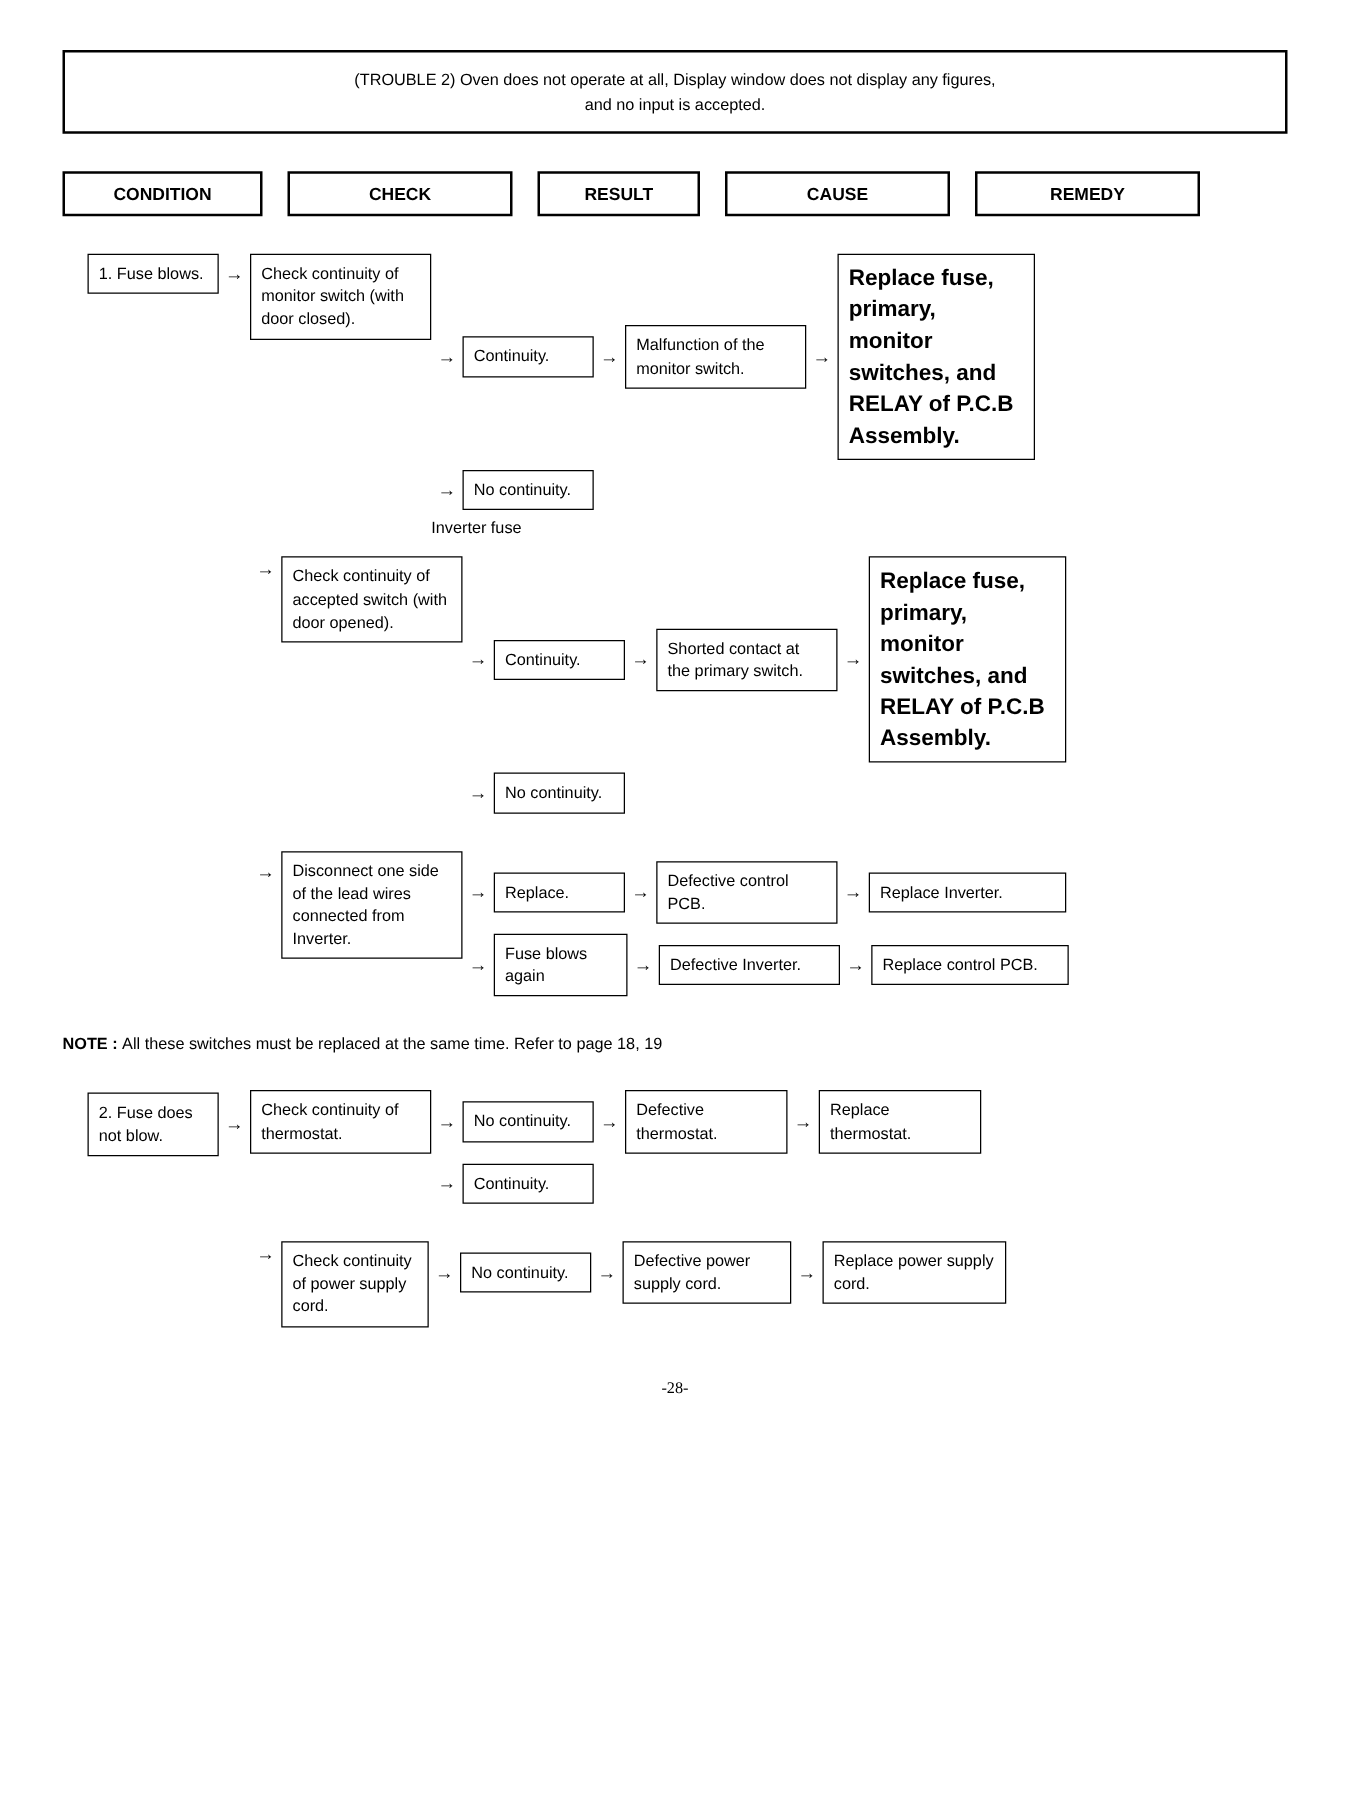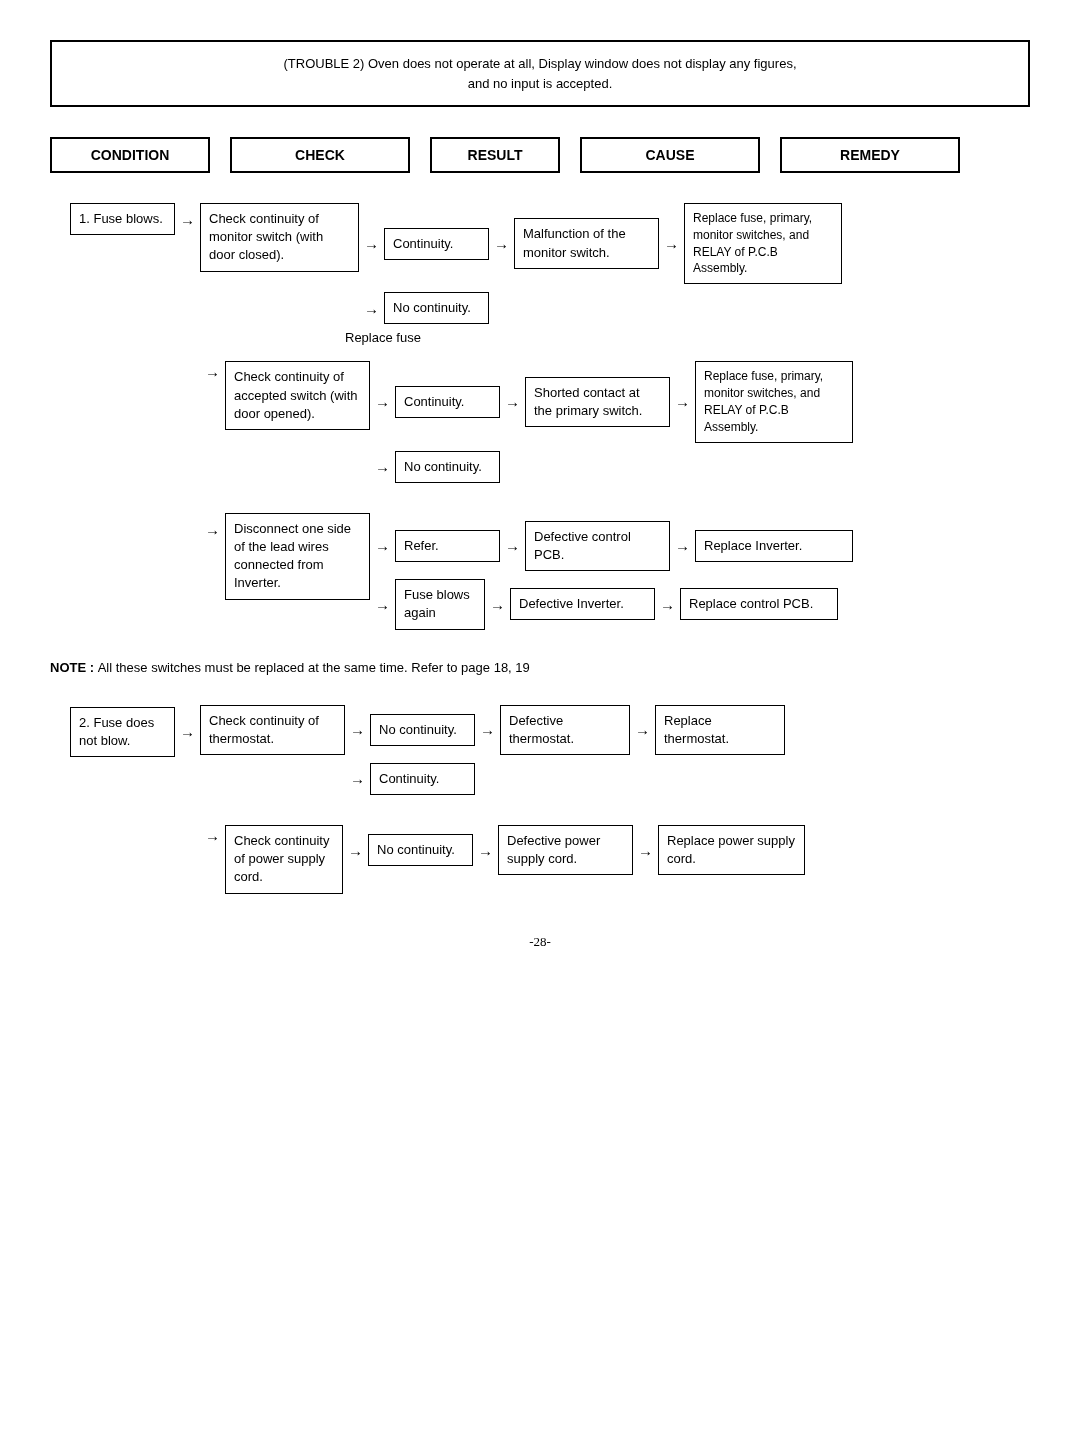--- a/index.html
+++ b/index.html
@@ -71,22 +71,22 @@
 
     
     .arr { color: #000; font-size: 15px; margin: 0 5px; }
 
     .condition-box {
       width: 100px;
       font-size: 13px;
     }
 
     .remedy-bold {
-      font-weight: normal;
-      font-size: 12px;
+      font-weight: bold;
+      font-size: 18px;
       line-height: 1.4;
     }
 
     
     .diagram-wrapper {
       margin-left: 20px;
       margin-top: 10px;
     }
   </style>
 </head>
@@ -112,41 +112,41 @@
     <div style="display:flex; align-items:center; margin-top:10px;">
       <div class="box condition-box" style="width:105px;">
         <span>1. Fuse blows.</span>
       </div>
       <span class="arr">→</span>
     </div>
 
     <div style="display:flex; flex-direction:column; gap:0px;">
 
       <div style="display:flex; align-items:flex-start; margin-bottom:0px;">
-        <div class="box w-check" style="width:159px; margin-top:10px;">Check continuity of monitor switch (with door closed).</div>
+        <div class="box w-check" style="width:145px; margin-top:10px;">Check continuity of monitor switch (with door closed).</div>
         <div style="display:flex; flex-direction:column; margin-left:0;">
 
           <div style="display:flex; align-items:center; margin-top:10px;">
             <span class="arr">→</span>
             <div class="box w-result" style="width:105px;">Continuity.</div>
             <span class="arr">→</span>
             <div class="box w-cause" style="width:145px;">Malfunction of the monitor switch.</div>
             <span class="arr">→</span>
             <div class="box remedy-bold" style="width:158px;">Replace fuse, primary, monitor switches, and RELAY of P.C.B Assembly.</div>
           </div>
 
           <div style="display:flex; align-items:center; margin-top:8px;">
             <span class="arr">→</span>
             <div class="box w-result" style="width:105px;">No continuity.</div>
           </div>
         </div>
       </div>
 
       <div style="margin-left:145px; margin-top:6px; margin-bottom:6px;">
-        <span>Replace fuse</span>
+        <span>Inverter fuse</span>
         
       </div>
 
       <div style="display:flex; align-items:flex-start; margin-bottom:0px; margin-left:0px;">
 
         <span class="arr" style="margin-top:12px;">→</span>
         <div class="box w-check" style="width:145px; margin-top:10px;">Check continuity of accepted switch (with door opened).</div>
         <div style="display:flex; flex-direction:column; margin-left:0;">
           <div style="display:flex; align-items:center; margin-top:10px;">
             <span class="arr">→</span>
@@ -164,29 +164,29 @@
       </div>
 
       <div style="height:20px;"></div>
 
       <div style="display:flex; align-items:flex-start; margin-bottom:0px; margin-left:0px;">
         <span class="arr" style="margin-top:18px;">→</span>
         <div class="box w-check" style="width:145px; margin-top:10px;">Disconnect one side of the lead wires connected from Inverter.</div>
         <div style="display:flex; flex-direction:column; margin-left:0;">
           <div style="display:flex; align-items:center; margin-top:18px;">
             <span class="arr">→</span>
-            <div class="box w-result" style="width:105px;">Refer.</div>
+            <div class="box w-result" style="width:105px;">Replace.</div>
             <span class="arr">→</span>
             <div class="box w-cause" style="width:145px;">Defective control PCB.</div>
             <span class="arr">→</span>
             <div class="box" style="width:158px;">Replace Inverter.</div>
           </div>
           <div style="display:flex; align-items:center; margin-top:8px;">
             <span class="arr">→</span>
-            <div class="box w-result" style="width:90px;">Fuse blows again</div>
+            <div class="box w-result" style="width:107px;">Fuse blows again</div>
             <span class="arr">→</span>
             <div class="box w-cause" style="width:145px;">Defective Inverter.</div>
             <span class="arr">→</span>
             <div class="box" style="width:158px;">Replace control PCB.</div>
           </div>
         </div>
       </div>
 
     </div>
   </div>

